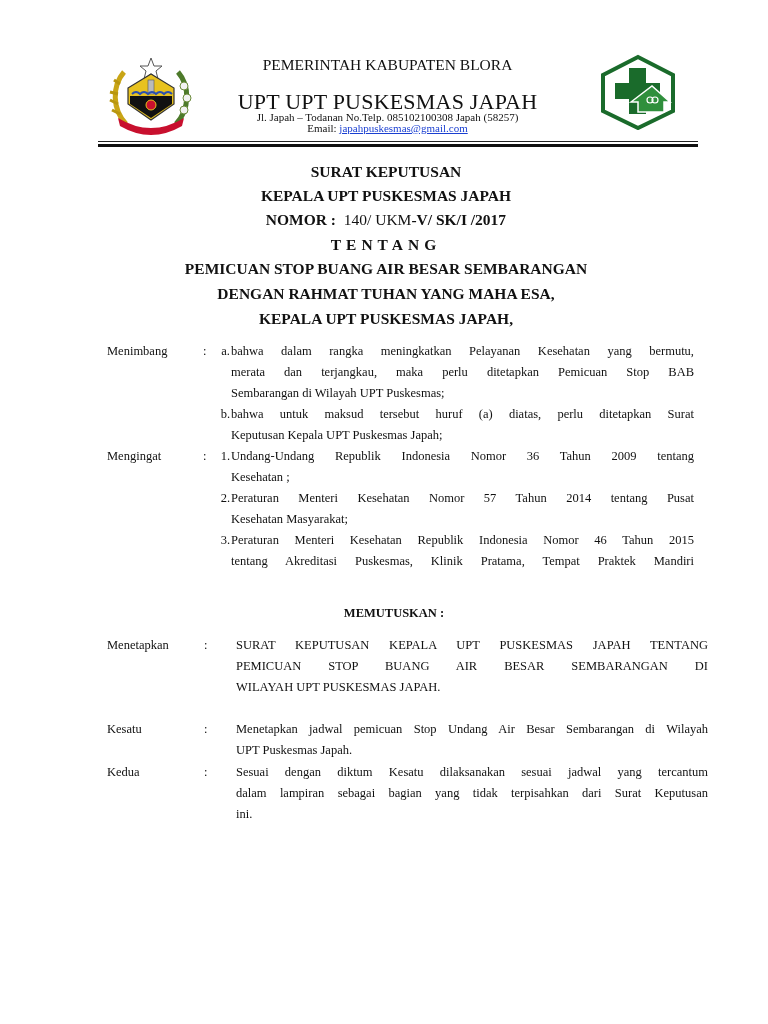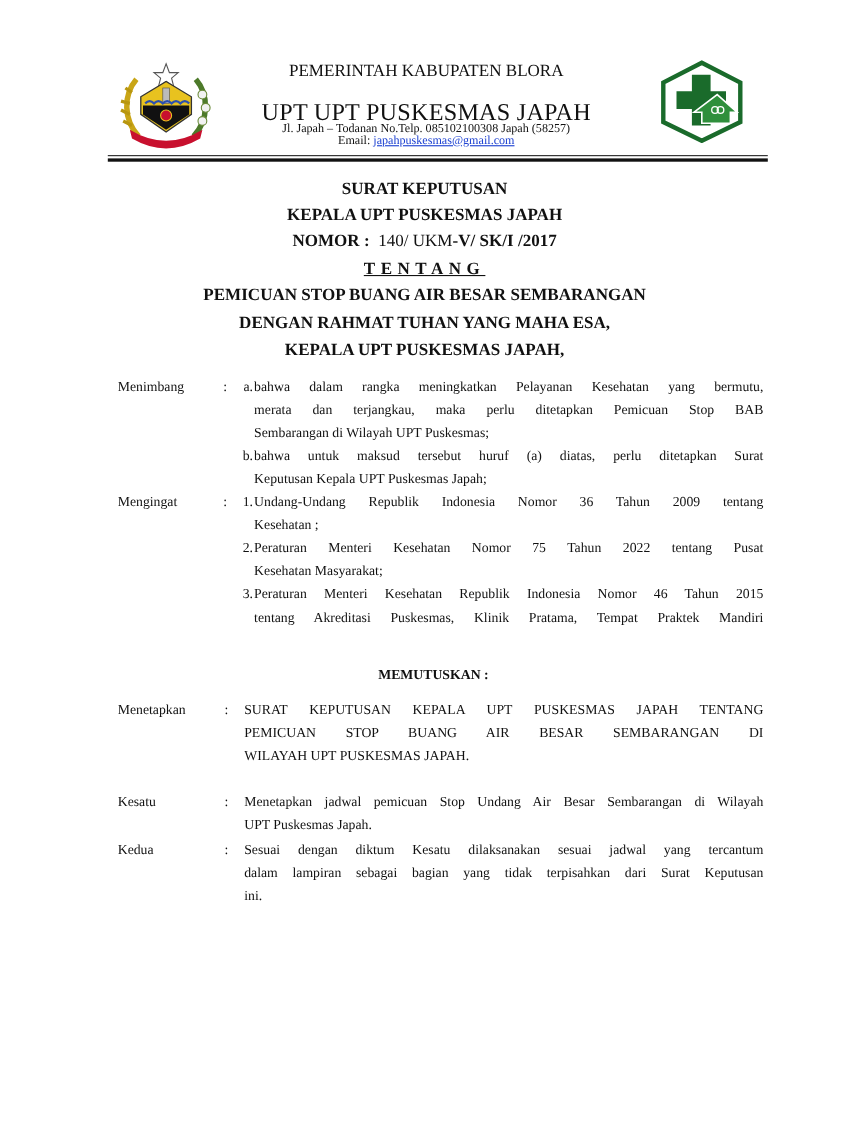--- a/index.html
+++ b/index.html
@@ -21,32 +21,32 @@
     .lh5 .link { color:#1a3fd1; text-decoration:underline; }
     .rule-thin { position:absolute; left:98px; width:600px; top:141px; height:1px; background:#222; }
     .rule-thick { position:absolute; left:98px; width:600px; top:144px; height:3px; background:#111; }
 
     
     .title { position:absolute; left:100px; width:572px; text-align:center; font-weight:bold; font-size:15.5px; line-height:18px; }
     .t1 { top:163px; }
     .t2 { top:187px; }
     .t3 { top:211px; }
     .t3 .normal { font-weight:normal; }
-    .t4 { top:236px; letter-spacing:5px;text-decoration:underline; }
+    .t4 { top:236px; letter-spacing:5px; }
     .t5 { top:260px; }
     .t6 { top:285px; }
     .t7 { top:310px; }
 
     
     .body { font-size:12.5px; line-height:21px; }
     .label { position:absolute; left:107px; }
     .colon { position:absolute; }
     .num { position:absolute; left:218px; width:12px; text-align:right; }
     .para { position:absolute; left:231px; width:463px; text-align:justify; }
-    .para2 { position:absolute; left:222px; width:472px; text-align:justify; }
+    .para2 { position:absolute; left:236px; width:472px; text-align:justify; }
     .justify-line { text-align:justify; text-align-last:justify; display:block; }
     .last-line { display:block; text-align:left; }
     .center-bold { position:absolute; left:108px; width:572px; text-align:center; font-weight:bold; font-size:12.5px; }
   </style>
 </head>
 <body>
 
 <div class="page">
 
   <div class="logo-left">
@@ -126,21 +126,21 @@
     <div class="colon" style="left:203px;top:446px">:</div>
 
     <div class="num" style="top:446px">1.</div>
     <div class="para" style="top:446px">
       <span class="justify-line">Undang-Undang Republik Indonesia Nomor 36 Tahun 2009 tentang</span>
       <span class="last-line">Kesehatan ;</span>
     </div>
 
     <div class="num" style="top:488px">2.</div>
     <div class="para" style="top:488px">
-      <span class="justify-line">Peraturan Menteri Kesehatan Nomor 75 Tahun 2022 tentang Pusat</span>
+      <span class="justify-line">Peraturan Menteri Kesehatan Nomor 57 Tahun 2014 tentang Pusat</span>
       <span class="last-line">Kesehatan Masyarakat;</span>
     </div>
 
     <div class="num" style="top:530px">3.</div>
     <div class="para" style="top:530px">
       <span class="justify-line">Peraturan Menteri Kesehatan Republik Indonesia Nomor 46 Tahun 2015</span>
       <span class="justify-line">tentang Akreditasi Puskesmas, Klinik Pratama, Tempat Praktek Mandiri</span>
     </div>
   </div>
 

